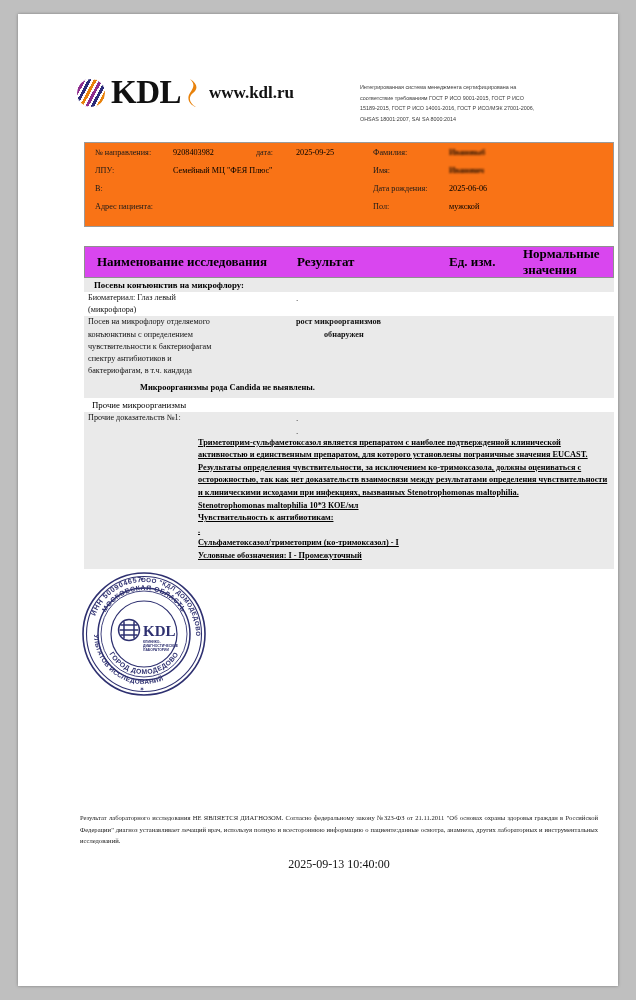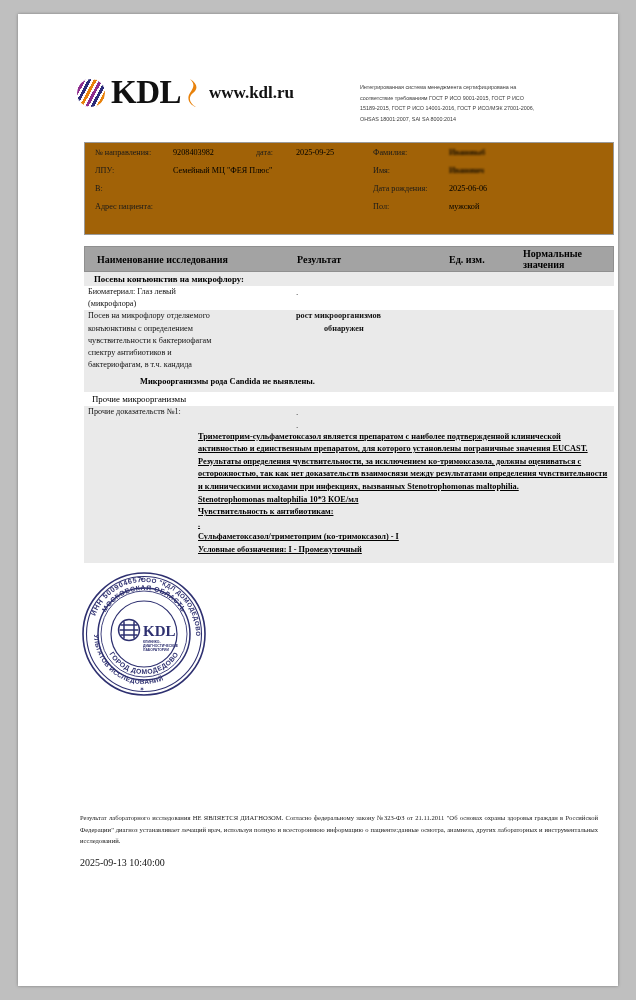--- a/index.html
+++ b/index.html
@@ -94,22 +94,22 @@
   }
 
   
   .patient-box {
     position: absolute;
     left: 66px;
     top: 128px;
     width: 530px;
     border: 1px solid #9a9a9a;
     box-sizing: border-box;
-    padding: 5px 0 14px 0;
-    background: #a16207;
+    padding: 5px 0 6px 0;
+    background: #f97316;
   }
   .pt-row {
     display: flex;
     height: 18px;
     align-items: baseline;
   }
   .pt-cellL {
     width: 282px;
     display: flex;
     align-items: baseline;
@@ -148,27 +148,27 @@
 
   
   .res-table {
     position: absolute;
     left: 66px;
     top: 232px;
     width: 530px;
   }
   .res-head {
     display: flex;
-    background: #a3a3a3;
+    background: #d946ef;
     border: 1px solid #8f8f8f;
     box-sizing: border-box;
-    height: 26px;
+    height: 32px;
     align-items: center;
     font-weight: bold;
-    font-size: 10px;
+    font-size: 13px;
     color: #000;
   }
   .rh-name { width: 212px; padding-left: 12px; box-sizing: border-box; }
   .rh-res  { width: 152px; box-sizing: border-box; }
   .rh-unit { width: 74px; box-sizing: border-box; text-align: left; }
   .rh-norm { flex: 1; box-sizing: border-box; text-align: left; }
 
   .band-grey { background: #eaeaea; }
   .band-white { background: #ffffff; }
 
@@ -246,22 +246,22 @@
   .footer p {
     margin: 0;
     font-size: 6.6px;
     line-height: 11.5px;
     color: #1a1a1a;
     text-align: justify;
     font-family: "Liberation Serif", serif;
   }
   .footer .ts {
     margin-top: 10px;
-    text-align: left;
-    font-size: 10px;
+    text-align: center;
+    font-size: 12px;
     color: #111;
   }
 </style>
 </head>
 <body>
 
 <div id="page">
 
   <div class="logo-block">
     <div class="logo-globe"></div>

